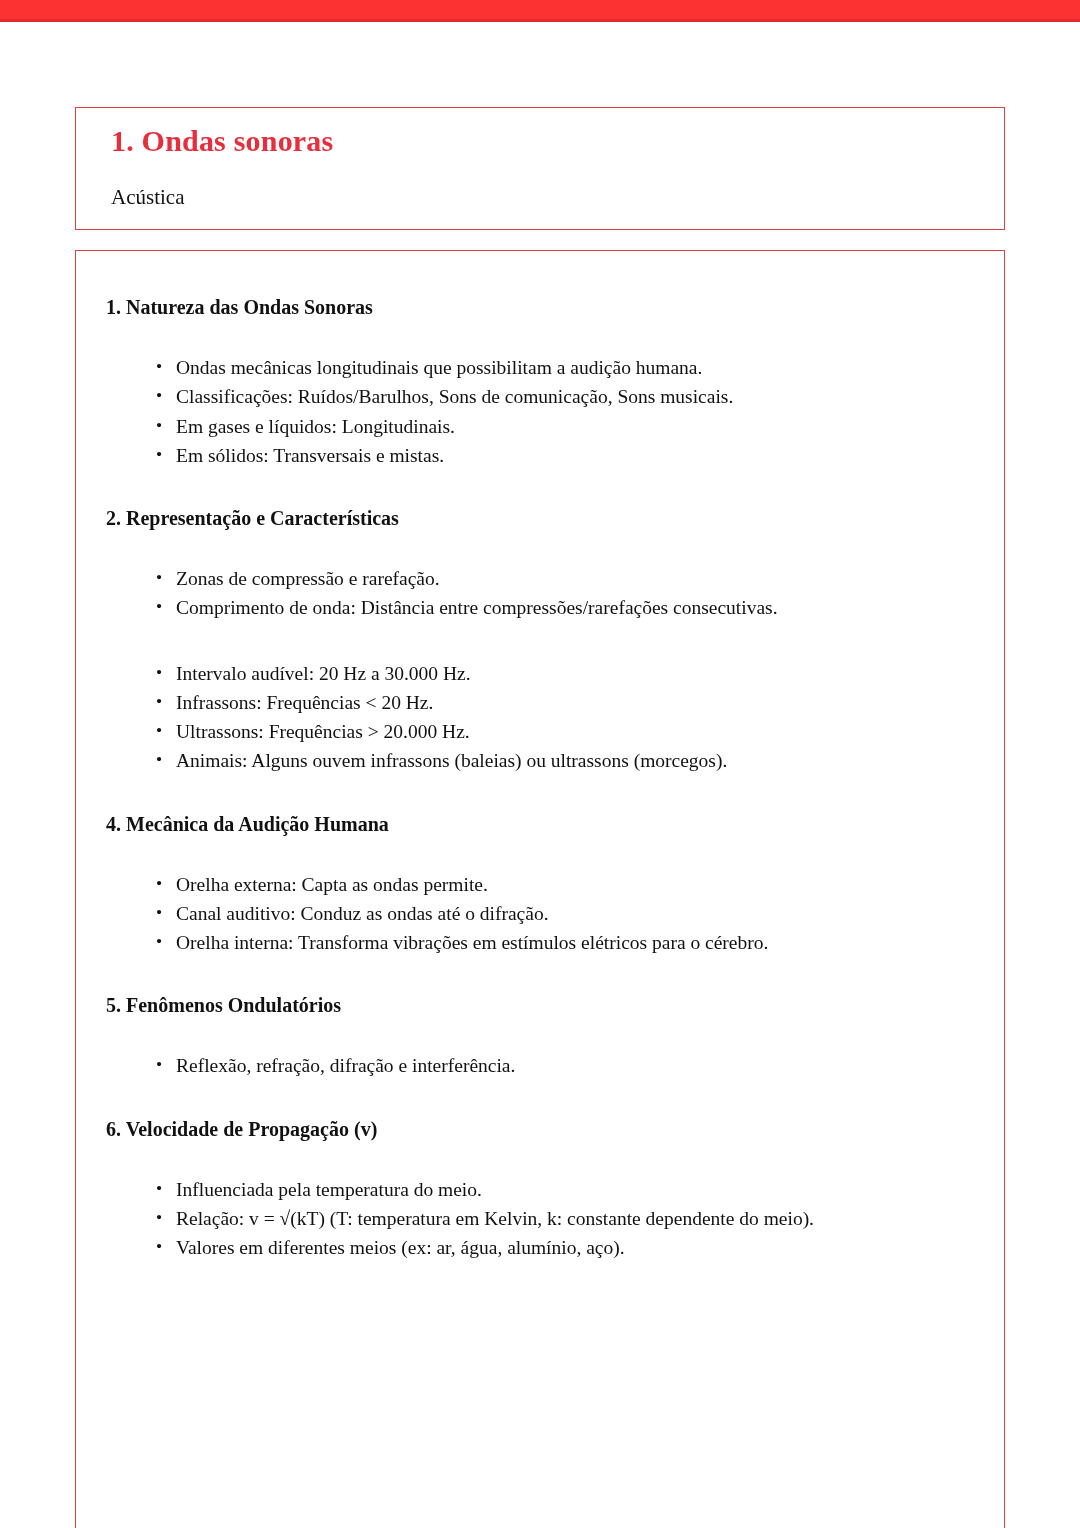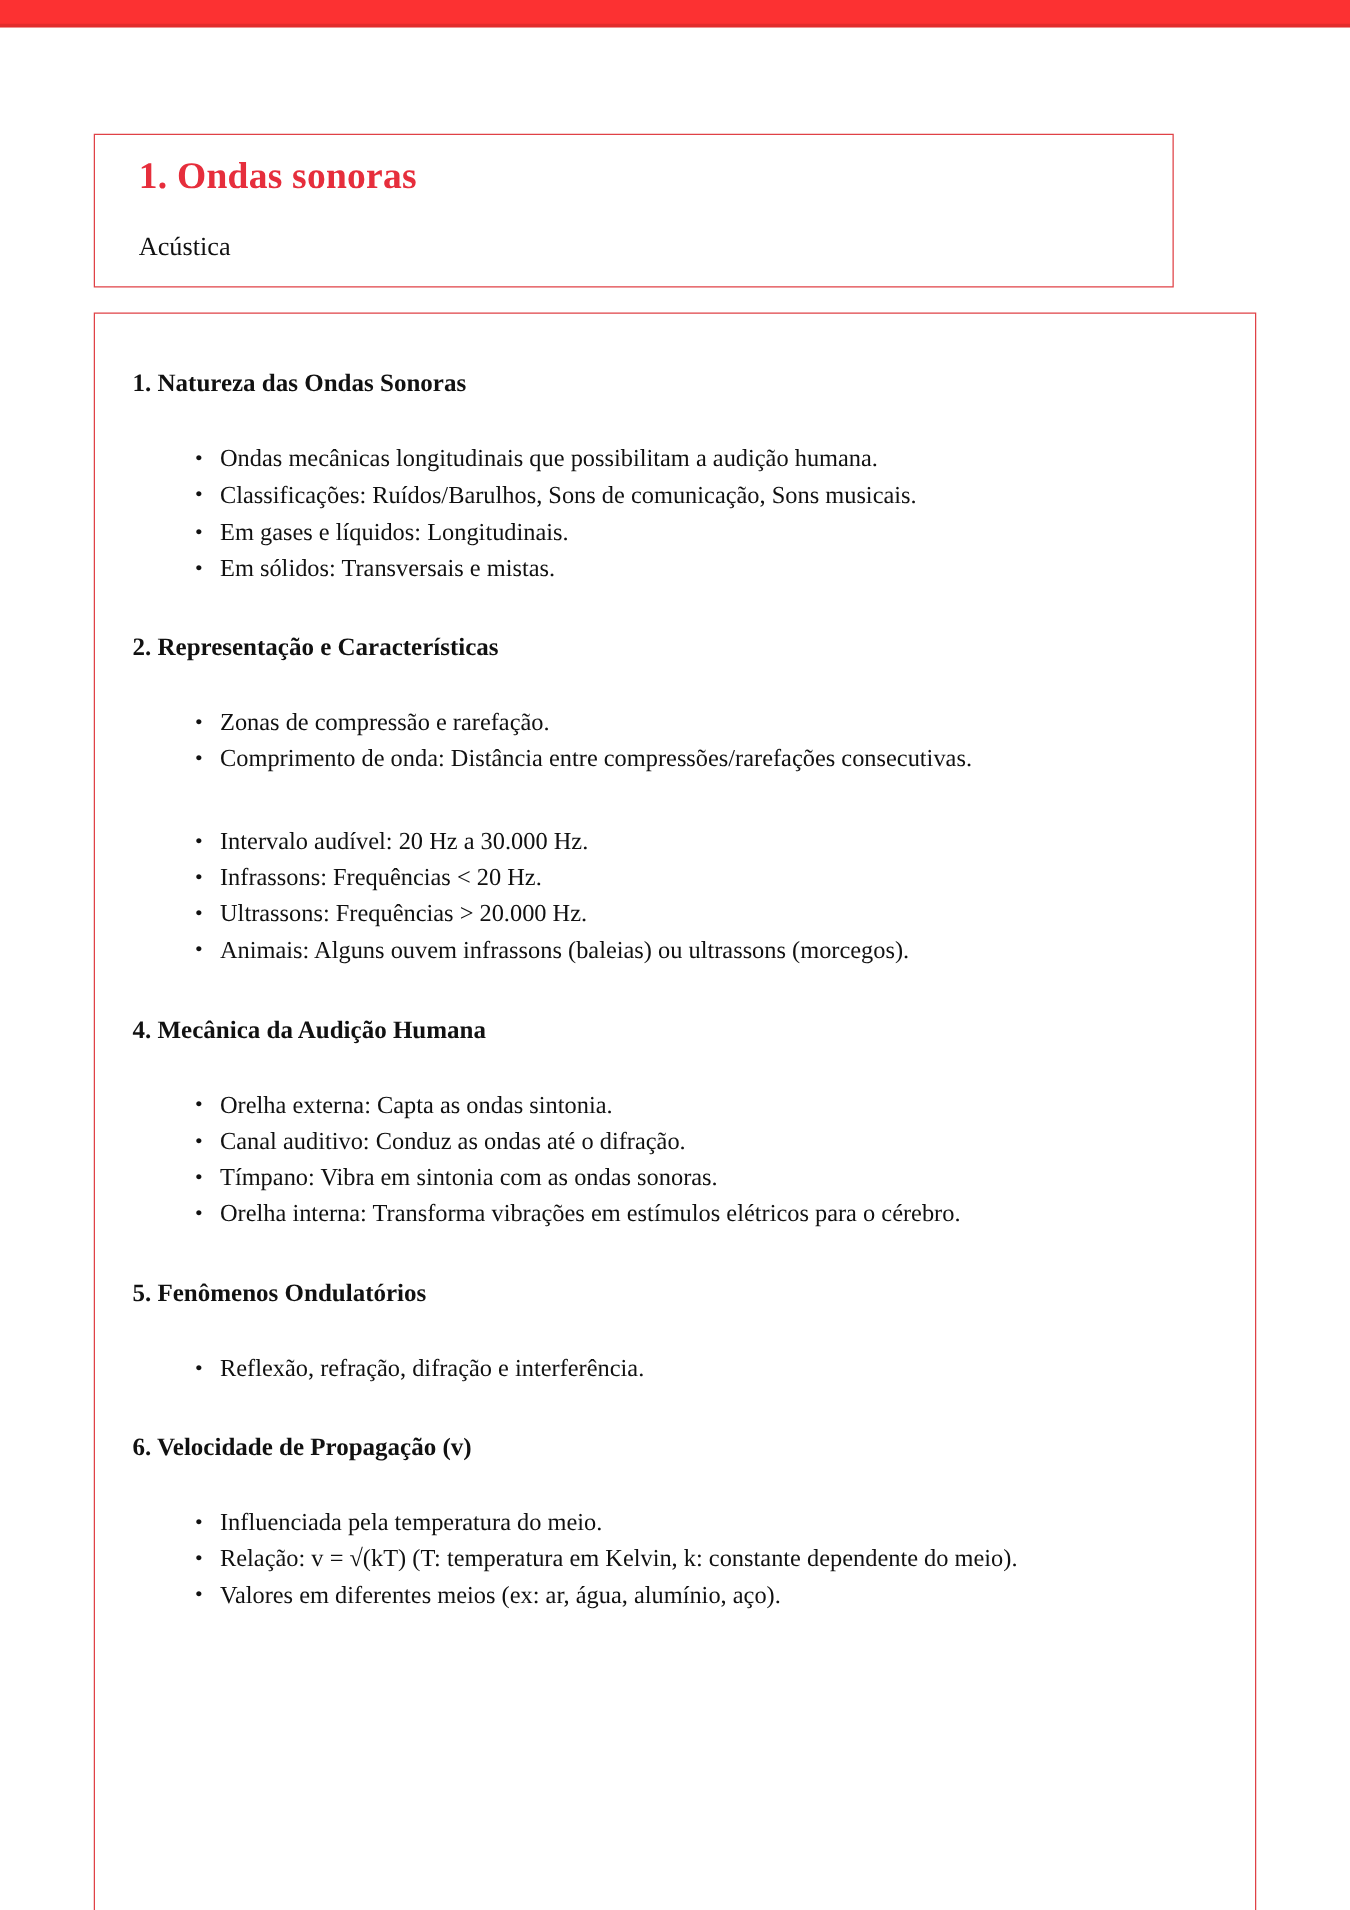--- a/index.html
+++ b/index.html
@@ -27,21 +27,21 @@
     top: 0; left: 0;
     width: 100%;
     height: 22px;
     background: var(--accent);
     box-shadow: inset 0 -3px 0 rgba(0,0,0,0.10);
   }
   .title-box {
     position: absolute;
     left: 75px;
     top: 107px;
-    width: 864px;
+    width: 930px;
     border: 1.5px solid var(--box-border);
     background: #ffffff;
     padding: 15px 33px 17px 35px;
   }
   .page-title {
     margin: 0;
     font-size: 30px;
     line-height: 1.2;
     font-weight: bold;
     color: var(--title-red);
@@ -116,23 +116,22 @@
       <li>Comprimento de onda: Distância entre compressões/rarefações consecutivas.</li>
     </ul>
     <ul class="bullet-list">
       <li>Intervalo audível: 20 Hz a 30.000 Hz.</li>
       <li>Infrassons: Frequências &lt; 20 Hz.</li>
       <li>Ultrassons: Frequências &gt; 20.000 Hz.</li>
       <li>Animais: Alguns ouvem infrassons (baleias) ou ultrassons (morcegos).</li>
     </ul>
     <h3 class="section-heading">4. Mecânica da Audição Humana</h3>
     <ul class="bullet-list">
-      <li>Orelha externa: Capta as ondas sintonia.</li>
+      <li>Orelha externa: Capta as ondas permite.</li>
       <li>Canal auditivo: Conduz as ondas até o difração.</li>
-      <li>Tímpano: Vibra em sintonia com as ondas sonoras.</li>
       <li>Orelha interna: Transforma vibrações em estímulos elétricos para o cérebro.</li>
     </ul>
     <h3 class="section-heading">5. Fenômenos Ondulatórios</h3>
     <ul class="bullet-list">
       <li>Reflexão, refração, difração e interferência.</li>
     </ul>
     <h3 class="section-heading">6. Velocidade de Propagação (v)</h3>
     <ul class="bullet-list">
       <li>Influenciada pela temperatura do meio.</li>
       <li>Relação: v = √(kT) (T: temperatura em Kelvin, k: constante dependente do meio).</li>

